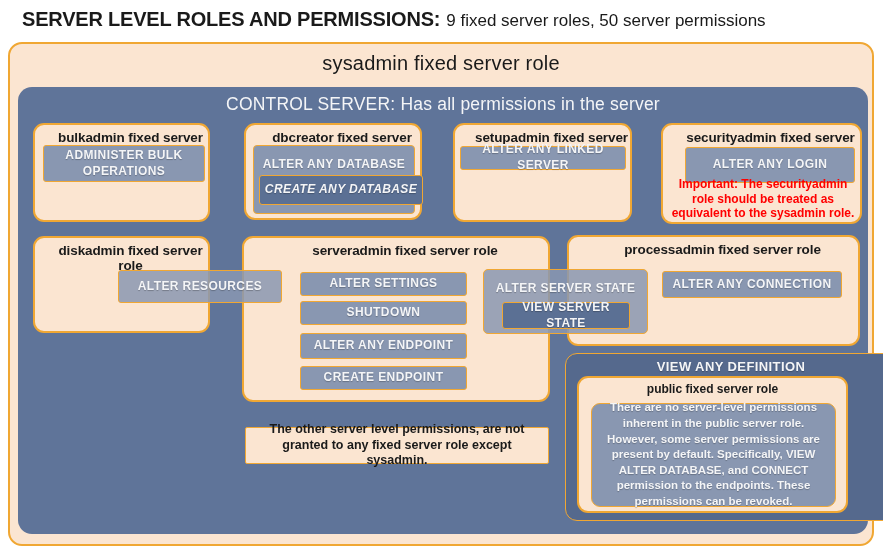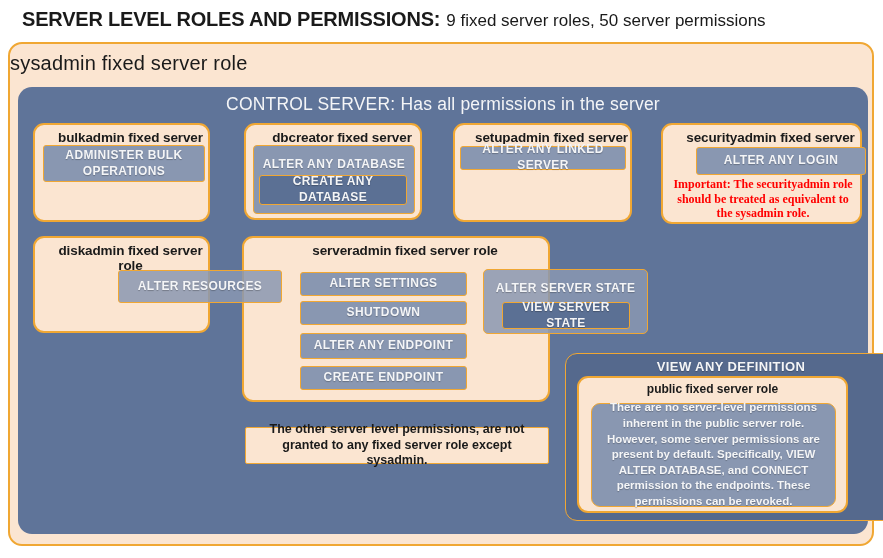--- a/index.html
+++ b/index.html
@@ -10,42 +10,42 @@
   html,body{background:#fff;}
   body{font-family:"Liberation Sans","DejaVu Sans",sans-serif;}
   .canvas{position:relative;width:883px;height:558px;background:#fff;overflow:hidden;}
 
   .main-title{position:absolute;left:22px;top:8px;white-space:nowrap;color:var(--ink);}
   .main-title .t-bold{font-size:20px;font-weight:bold;letter-spacing:-0.2px;}
   .main-title .t-rest{font-size:17px;font-weight:normal;margin-left:6px;}
 
   .sysadmin-box{position:absolute;left:8px;top:42px;width:866px;height:504px;
     background:var(--peach);border:2px solid var(--orange);border-radius:14px;}
-  .sysadmin-title{position:absolute;left:0;top:8px;width:100%;
+  .sysadmin-title{position:absolute;left:0;top:8px;width:100%;text-align:center;
     font-size:20px;color:var(--ink);font-weight:500;letter-spacing:0.2px;}
 
   .control-box{position:absolute;left:8px;top:43px;width:850px;height:447px;
     background:var(--blue);border-radius:14px;}
   .control-title{position:absolute;left:0;top:7px;width:100%;text-align:center;
     font-size:17.5px;color:var(--white-text);font-weight:500;letter-spacing:0.2px;}
 
   .role-box{position:absolute;background:var(--peach);border:2px solid var(--orange);border-radius:11px;}
   .role-title{position:absolute;left:0;top:5px;width:100%;text-align:center;
     font-size:13.5px;font-weight:bold;color:var(--ink);letter-spacing:-0.1px;padding-left:18px;}
 
   .perm{position:absolute;display:flex;align-items:center;justify-content:center;text-align:center;
     background:var(--graybox);border:1.5px solid var(--orange);border-radius:3px;
     color:var(--white-text);font-size:12px;font-weight:bold;letter-spacing:0.4px;line-height:1.3;
     text-shadow:0 1px 1px rgba(0,0,0,0.25);}
   .perm.shared{background:rgba(138,152,178,0.85);}
   .perm.dark{background:var(--darkinner);}
   .perm.top-label{align-items:flex-start;padding-top:11px;}
 
   .sec-note{position:absolute;left:8px;top:52px;width:184px;text-align:center;
-    color:var(--red);font-size:12px;font-weight:bold;line-height:1.22;font-family:Liberation Serif, serif;}
+    color:var(--red);font-size:12px;font-weight:bold;line-height:1.22;}
 
   .note-box{position:absolute;left:245px;top:427px;width:304px;height:37px;
     background:var(--peach);border:1.5px solid var(--orange);border-radius:2px;
     display:flex;align-items:center;justify-content:center;text-align:center;
     font-size:12.5px;font-weight:bold;color:var(--ink);line-height:1.25;padding:0 16px;}
 
   .vad-box{position:absolute;left:565px;top:353px;width:332px;height:168px;
     background:var(--darkpanel);border:1.5px solid var(--orange);border-radius:12px;}
   .vad-title{position:absolute;left:0;top:5px;width:100%;text-align:center;
     font-size:13px;font-weight:bold;color:var(--white-text);letter-spacing:0.4px;
@@ -79,47 +79,51 @@
 
     <div class="role-box" style="left:23px;top:79px;width:177px;height:99px;">
       <div class="role-title">bulkadmin fixed server role</div>
       <div class="perm" style="left:8px;top:20px;width:162px;height:37px;">ADMINISTER  BULK OPERATIONS</div>
     </div>
 
     <div class="role-box" style="left:234px;top:79px;width:178px;height:97px;">
       <div class="role-title">dbcreator fixed server role</div>
       <div class="perm top-label" style="left:7px;top:20px;width:162px;height:69px;border-radius:4px;">
         <span>ALTER ANY DATABASE</span>
-        <div class="perm dark" style="left:5px;top:29px;width:148px;height:30px;">CREATE  ANY DATABASE</div>
+        <div class="perm dark" style="left:5px;top:29px;width:164px;height:30px;font-style:italic;">CREATE  ANY DATABASE</div>
       </div>
     </div>
 
     <div class="role-box" style="left:443px;top:79px;width:179px;height:99px;">
       <div class="role-title">setupadmin fixed server role</div>
       <div class="perm" style="left:5px;top:21px;width:166px;height:24px;">ALTER ANY LINKED SERVER</div>
     </div>
 
     <div class="role-box" style="left:651px;top:79px;width:201px;height:101px;">
       <div class="role-title">securityadmin fixed server role</div>
-      <div class="perm" style="left:33px;top:22px;width:170px;height:28px;">ALTER ANY LOGIN</div>
+      <div class="perm" style="left:22px;top:22px;width:170px;height:36px;">ALTER ANY LOGIN</div>
       <div class="sec-note">Important:  The securityadmin role should  be treated as equivalent to the  sysadmin role.</div>
     </div>
 
     <div class="role-box" style="left:23px;top:192px;width:177px;height:97px;">
       <div class="role-title">diskadmin fixed server role</div>
     </div>
 
     <div class="role-box" style="left:232px;top:192px;width:308px;height:166px;">
       <div class="role-title">serveradmin fixed server role</div>
       <div class="perm" style="left:56px;top:34px;width:167px;height:24px;">ALTER SETTINGS</div>
       <div class="perm" style="left:56px;top:63px;width:167px;height:24px;">SHUTDOWN</div>
       <div class="perm" style="left:56px;top:95px;width:167px;height:26px;">ALTER ANY ENDPOINT</div>
       <div class="perm" style="left:56px;top:128px;width:167px;height:24px;">CREATE  ENDPOINT</div>
     </div>
 
+    <div class="role-box" style="left:557px;top:191px;width:293px;height:111px;">
+      <div class="role-title">processadmin fixed server role</div>
+      <div class="perm" style="left:93px;top:34px;width:180px;height:27px;">ALTER ANY CONNECTION</div>
+    </div>
 
     <div class="perm shared" style="left:108px;top:226px;width:164px;height:33px;">ALTER RESOURCES</div>
 
     <div class="perm shared top-label" style="left:473px;top:225px;width:165px;height:65px;border-radius:5px;">
       <span>ALTER SERVER STATE</span>
       <div class="perm dark" style="left:18px;top:32px;width:128px;height:27px;">VIEW SERVER  STATE</div>
     </div>
 
     <div class="note-box" style="left:235px;top:383px;">The other server level permissions,  are not granted to any fixed server role except sysadmin.</div>
 

